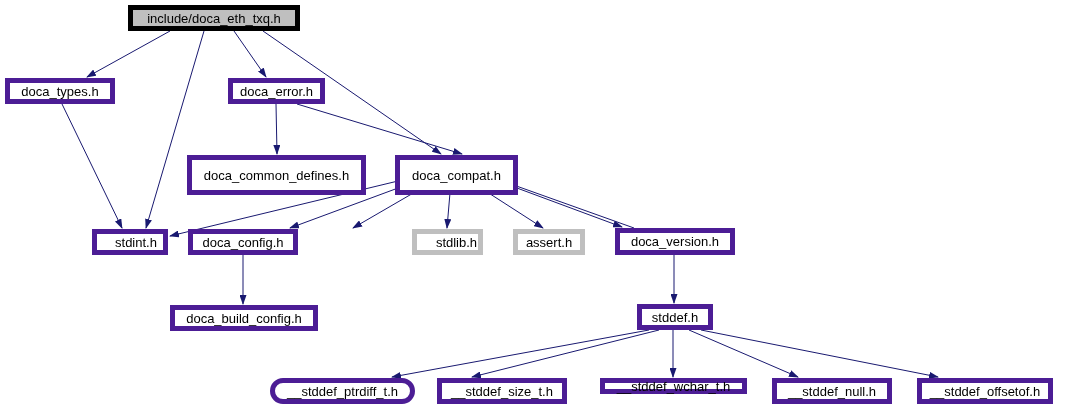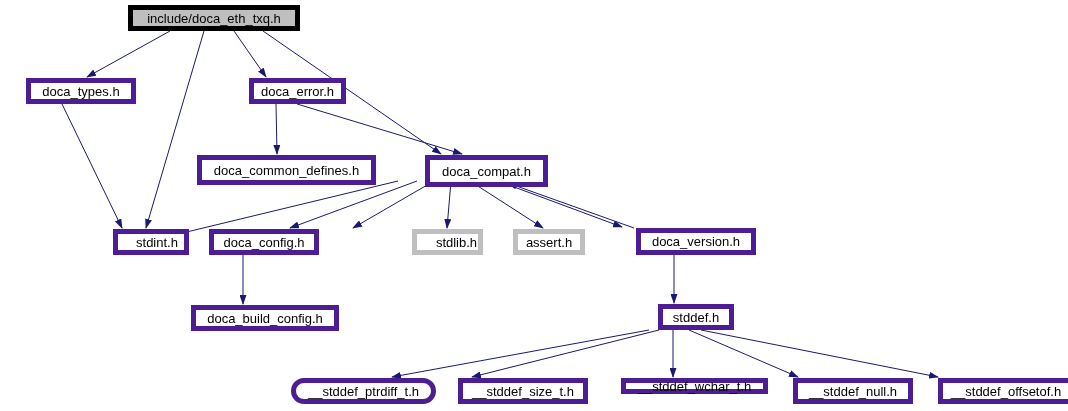--- a/index.html
+++ b/index.html
@@ -28,21 +28,21 @@
     font-size: 13px;
     line-height: 1;
     color: #000000;
     background: #ffffff;
     border: 5px solid #4c1d95;
     white-space: nowrap;
     z-index: 2;
   }
   .node.root { background: #bfbfbf; border-color: #000000; }
   .node.external { border-color: #bfbfbf; }
-  .node.linked { cursor: pointer; margin-left: 21px; }
+  .node.linked { cursor: pointer; }
 </style>
 </head>
 <body>
 
 <div id="graph-canvas">
   <svg id="edges-svg" xmlns="http://www.w3.org/2000/svg">
       <defs>
         <marker id="arrowhead" viewBox="0 0 10 7" refX="9" refY="3.5" markerWidth="10" markerHeight="7" markerUnits="userSpaceOnUse" orient="auto">
           <path d="M0,0 L10,3.5 L0,7 z" fill="#191970"></path>
         </marker>
@@ -65,22 +65,22 @@
       <line x1="674" y1="255" x2="674" y2="303" stroke="#191970" stroke-width="1" marker-end="url(#arrowhead)"></line>
       <line x1="649" y1="330" x2="392" y2="377" stroke="#191970" stroke-width="1" marker-end="url(#arrowhead)"></line>
       <line x1="659" y1="330" x2="472" y2="377" stroke="#191970" stroke-width="1" marker-end="url(#arrowhead)"></line>
       <line x1="673" y1="330" x2="673" y2="377" stroke="#191970" stroke-width="1" marker-end="url(#arrowhead)"></line>
       <line x1="689" y1="330" x2="798" y2="377" stroke="#191970" stroke-width="1" marker-end="url(#arrowhead)"></line>
       <line x1="701" y1="330" x2="938" y2="377" stroke="#191970" stroke-width="1" marker-end="url(#arrowhead)"></line>
     </svg>
 <div class="node root" style="left: 128px; top: 5px; width: 172px; height: 26px;">include/doca_eth_txq.h</div>
     <div class="node linked" style="left: 5px; top: 78px; width: 110px; height: 26px;">doca_types.h</div>
     <div class="node linked" style="left: 228px; top: 78px; width: 97px; height: 26px;">doca_error.h</div>
-    <div class="node linked" style="left: 176px; top: 155px; width: 179px; height: 30px;">doca_common_defines.h</div>
-    <div class="node linked" style="left: 404px; top: 155px; width: 123px; height: 32px;">doca_compat.h</div>
+    <div class="node linked" style="left: 187px; top: 155px; width: 179px; height: 40px;">doca_common_defines.h</div>
+    <div class="node linked" style="left: 395px; top: 155px; width: 123px; height: 40px;">doca_compat.h</div>
     <div class="node linked" style="left: 92px; top: 229px; width: 76px; height: 26px; padding-left: 12px;">stdint.h</div>
     <div class="node linked" style="left: 188px; top: 229px; width: 110px; height: 26px;">doca_config.h</div>
     <div class="node external" style="left: 412px; top: 229px; width: 71px; height: 26px; padding-left: 18px;">stdlib.h</div>
     <div class="node external" style="left: 513px; top: 229px; width: 72px; height: 26px;">assert.h</div>
     <div class="node linked" style="left: 615px; top: 228px; width: 120px; height: 27px;">doca_version.h</div>
     <div class="node linked" style="left: 170px; top: 305px; width: 148px; height: 26px;">doca_build_config.h</div>
     <div class="node linked" style="left: 637px; top: 304px; width: 76px; height: 26px;">stddef.h</div>
     <div class="node linked" style="left: 270px; top: 378px; width: 145px; height: 26px; border-radius: 13px;">__stddef_ptrdiff_t.h</div>
     <div class="node linked" style="left: 437px; top: 378px; width: 130px; height: 26px;">__stddef_size_t.h</div>
     <div class="node linked" style="left: 600px; top: 378px; width: 147px; height: 16px;">__stddef_wchar_t.h</div>

